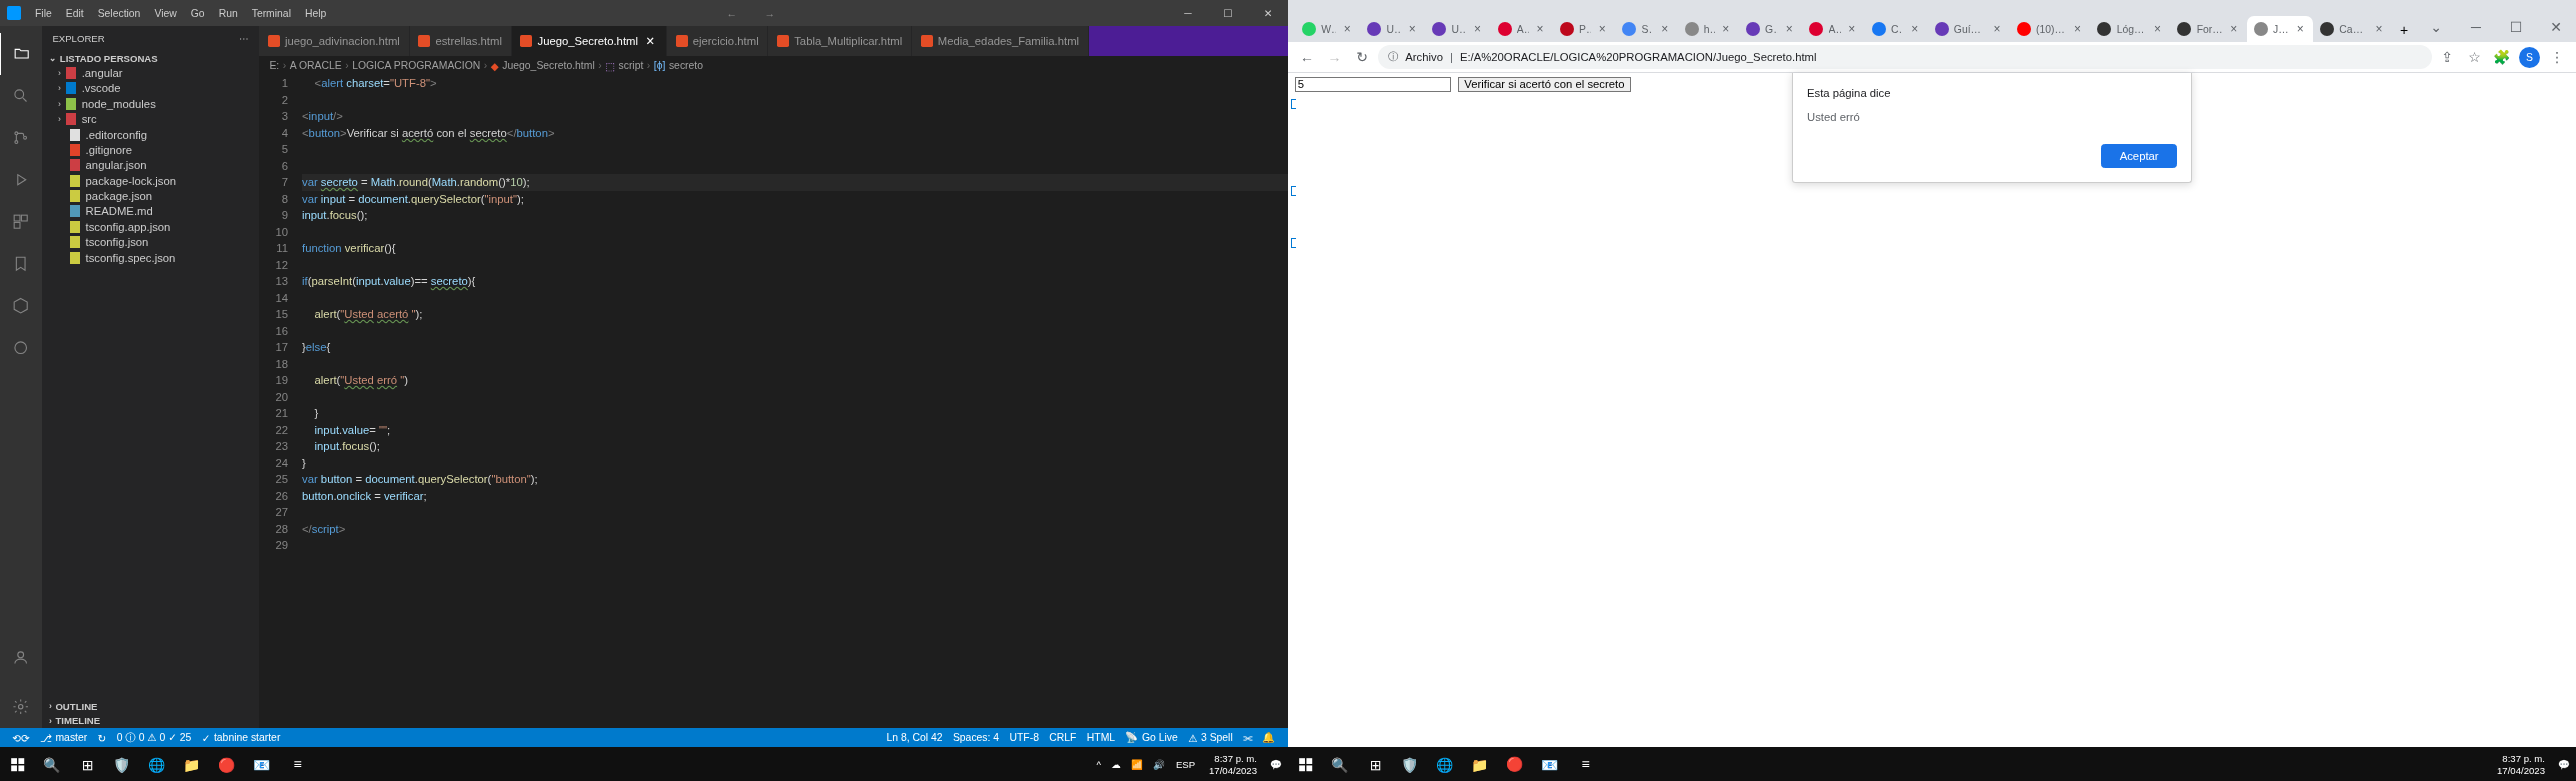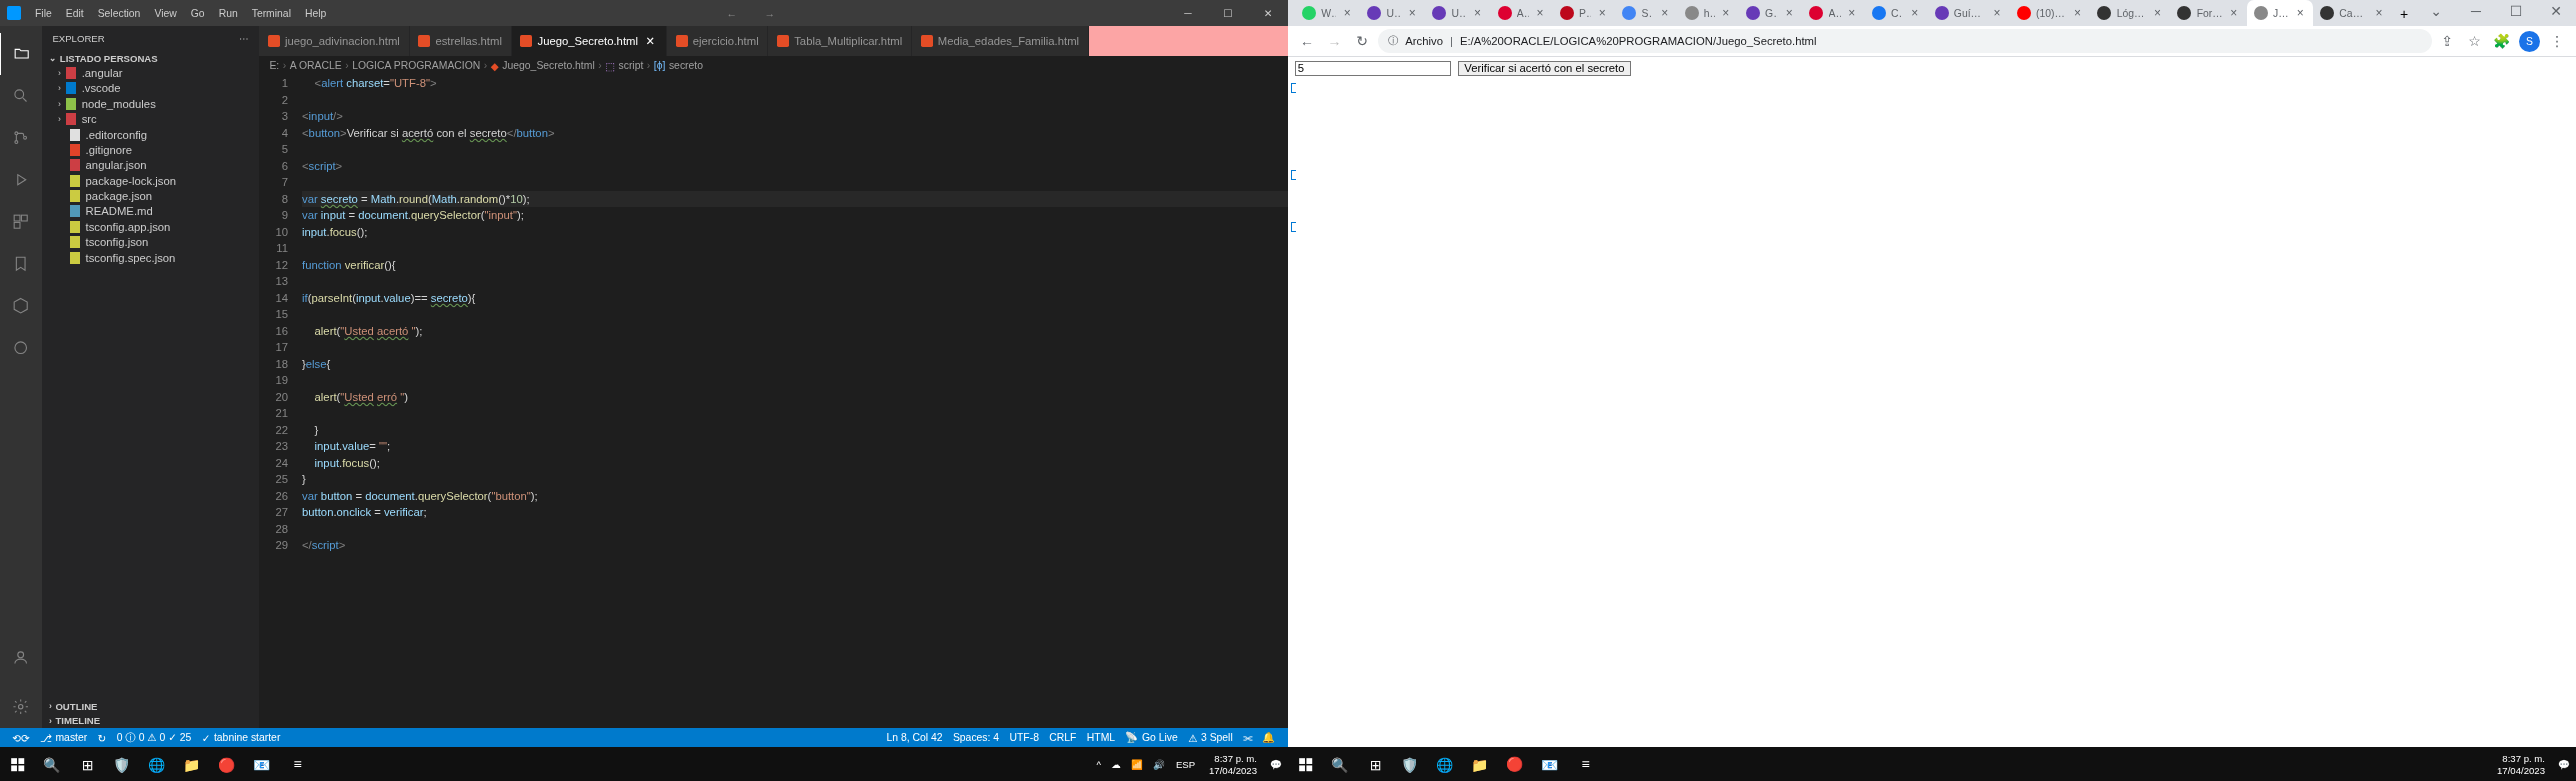--- a/index.html
+++ b/index.html
@@ -27,21 +27,21 @@
 
 .sidebar { width: 217px; background: #252526; color: #ccc; font-size: 11.3px; overflow: hidden; }
 .sidebar-header { padding: 7px 10.4px; font-size: 9.6px; text-transform: uppercase; display: flex; justify-content: space-between; }
 .sidebar-section { padding: 1.7px 7px; font-size: 9.6px; font-weight: bold; display: flex; align-items: center; gap: 3.5px; }
 .tree-item { padding: 1.7px 7px 1.7px 28px; font-size: 11.3px; display: flex; align-items: center; gap: 5.2px; cursor: pointer; }
 .tree-chevron { font-size: 8.7px; color: #ccc; }
 .file-icon { width: 10.4px; height: 12px; display: inline-block; }
 
 
 .editor-area { flex: 1; display: flex; flex-direction: column; background: #1e1e1e; }
-.tabs-bar { height: 30px; background: #fca5a5; display: flex; align-items: center; overflow: hidden; }
+.tabs-bar { height: 30px; background: #4c1d95; display: flex; align-items: center; overflow: hidden; }
 .tab { height: 30px; padding: 0 8.7px; display: flex; align-items: center; gap: 5.2px; font-size: 11.3px; color: #969696; background: #2d2d2d; border-right: 0.9px solid #252526; cursor: pointer; white-space: nowrap; }
 .tab.active { background: #1e1e1e; color: #fff; }
 .tab-icon { width: 12px; height: 12px; background: #e44d26; border-radius: 1.7px; }
 .tab-close { width: 14px; height: 14px; display: flex; align-items: center; justify-content: center; }
 .breadcrumbs { height: 19px; padding: 0 10.4px; display: flex; align-items: center; font-size: 10.4px; color: #a0a0a0; gap: 3.5px; }
 .breadcrumb-sep { color: #666; }
 .editor-content { flex: 1; display: flex; font-family: 'Consolas', monospace; font-size: 11.3px; }
 .gutter { width: 43px; text-align: right; padding-right: 14px; color: #858585; user-select: none; }
 .gutter div { height: 16.5px; line-height: 16.5px; }
 .code { flex: 1; color: #d4d4d4; }
@@ -63,21 +63,21 @@
 .status-right { margin-left: auto; display: flex; }
 
 
 .taskbar { height: 35px; background: #101010; display: flex; align-items: center; position: absolute; bottom: 0; left: 0; right: 0; }
 .task-icon { width: 35px; height: 35px; display: flex; align-items: center; justify-content: center; color: #fff; cursor: pointer; }
 .task-tray { margin-left: auto; display: flex; align-items: center; color: #fff; font-size: 9.6px; }
 .tray-icon { padding: 0 5.2px; }
 .clock { text-align: right; padding: 0 8.7px; line-height: 11.3px; }
 
 
-.chrome-titlebar { height: 26px; background: #dee1e6; display: flex; align-items: flex-end; text-align: right; }
+.chrome-titlebar { height: 42px; background: #dee1e6; display: flex; align-items: flex-end; text-align: right; }
 .chrome-tabs { flex: 1; display: flex; align-items: flex-end; height: 29.5px; padding-left: 7px; overflow: hidden; }
 .chrome-tab { height: 26px; min-width: 43px; max-width: 87px; padding: 0 7px; display: flex; align-items: center; gap: 5.2px; font-size: 10.4px; color: #5f6368; border-radius: 7px 7px 0 0; cursor: pointer; white-space: nowrap; overflow: hidden; }
 .chrome-tab.active { background: #fff; }
 .chrome-tab-favicon { width: 14px; height: 14px; border-radius: 50%; flex-shrink: 0; }
 .chrome-tab-close { width: 12px; height: 12px; display: flex; align-items: center; justify-content: center; font-size: 12px; flex-shrink: 0; }
 .chrome-newtab { width: 24px; height: 24px; display: flex; align-items: center; justify-content: center; cursor: pointer; }
 .chrome-winbtns { display: flex; }
 .chrome-winbtn { width: 40px; height: 29.5px; display: flex; align-items: center; justify-content: center; color: #5f6368; }
 
 .chrome-toolbar { height: 31px; background: #fff; border-bottom: 0.9px solid #dadce0; display: flex; align-items: center; padding: 0 7px; gap: 3.5px; }
@@ -346,21 +346,20 @@
             <div>27</div>
             <div>28</div>
             <div>29</div>
           </div>
         <div class="code" id="code">
             <div class="code-line">    <span class="tk-tag">&lt;</span><span class="tk-name">alert</span> <span class="tk-attr">charset</span>=<span class="tk-str">"UTF-8"</span><span class="tk-tag">&gt;</span></div>
             <div class="code-line"></div>
             <div class="code-line"><span class="tk-tag">&lt;</span><span class="tk-name">input</span><span class="tk-tag">/&gt;</span></div>
             <div class="code-line"><span class="tk-tag">&lt;</span><span class="tk-name">button</span><span class="tk-tag">&gt;</span>Verificar si <span class="tk-squiggle">acertó</span> con el <span class="tk-squiggle">secreto</span><span class="tk-tag">&lt;/</span><span class="tk-name">button</span><span class="tk-tag">&gt;</span></div>
             <div class="code-line"></div>
-            <div class="code-line"><span class="tk-tag">&lt;</span><span class="tk-name">script</span><span class="tk-tag">&gt;</span></div>
             <div class="code-line"></div>
             <div class="code-line active"><span class="tk-kw">var</span> <span class="tk-var tk-squiggle">secreto</span> = <span class="tk-var">Math</span>.<span class="tk-fn">round</span>(<span class="tk-var">Math</span>.<span class="tk-fn">random</span>()*<span class="tk-num">10</span>);</div>
             <div class="code-line"><span class="tk-kw">var</span> <span class="tk-var">input</span> = <span class="tk-var">document</span>.<span class="tk-fn">querySelector</span>(<span class="tk-str">"input"</span>);</div>
             <div class="code-line"><span class="tk-var">input</span>.<span class="tk-fn">focus</span>();</div>
             <div class="code-line"></div>
             <div class="code-line"><span class="tk-kw">function</span> <span class="tk-fn">verificar</span>(){</div>
             <div class="code-line"></div>
             <div class="code-line"><span class="tk-kw">if</span>(<span class="tk-fn">parseInt</span>(<span class="tk-var">input</span>.<span class="tk-var">value</span>)== <span class="tk-var tk-squiggle">secreto</span>){</div>
             <div class="code-line"></div>
             <div class="code-line">    <span class="tk-fn">alert</span>(<span class="tk-str">"<span class="tk-squiggle">Usted</span> <span class="tk-squiggle">acertó</span> "</span>);</div>
@@ -547,20 +546,27 @@
     </div>
   </div>
 
   <div class="page-content">
     <div class="sel-bracket" style="top:26px"></div>
     <div class="sel-bracket" style="top:113px"></div>
     <div class="sel-bracket" style="top:165px"></div>
     <input class="page-input" value="5" style="">
     <button class="page-button">Verificar si acertó con el secreto</button>
 
+    <div class="js-dialog">
+      <div class="dialog-title">Esta página dice</div>
+      <div class="dialog-msg">Usted erró</div>
+      <div class="dialog-actions">
+        <button class="dialog-btn">Aceptar</button>
+      </div>
+    </div>
   </div>
 
   <div class="taskbar">
     <div class="task-icon">
         <svg viewBox="0 0 24 24" fill="#fff">
           <rect x="3" y="3" width="8" height="8"></rect>
           <rect x="13" y="3" width="8" height="8"></rect>
           <rect x="3" y="13" width="8" height="8"></rect>
           <rect x="13" y="13" width="8" height="8"></rect>
         </svg>

